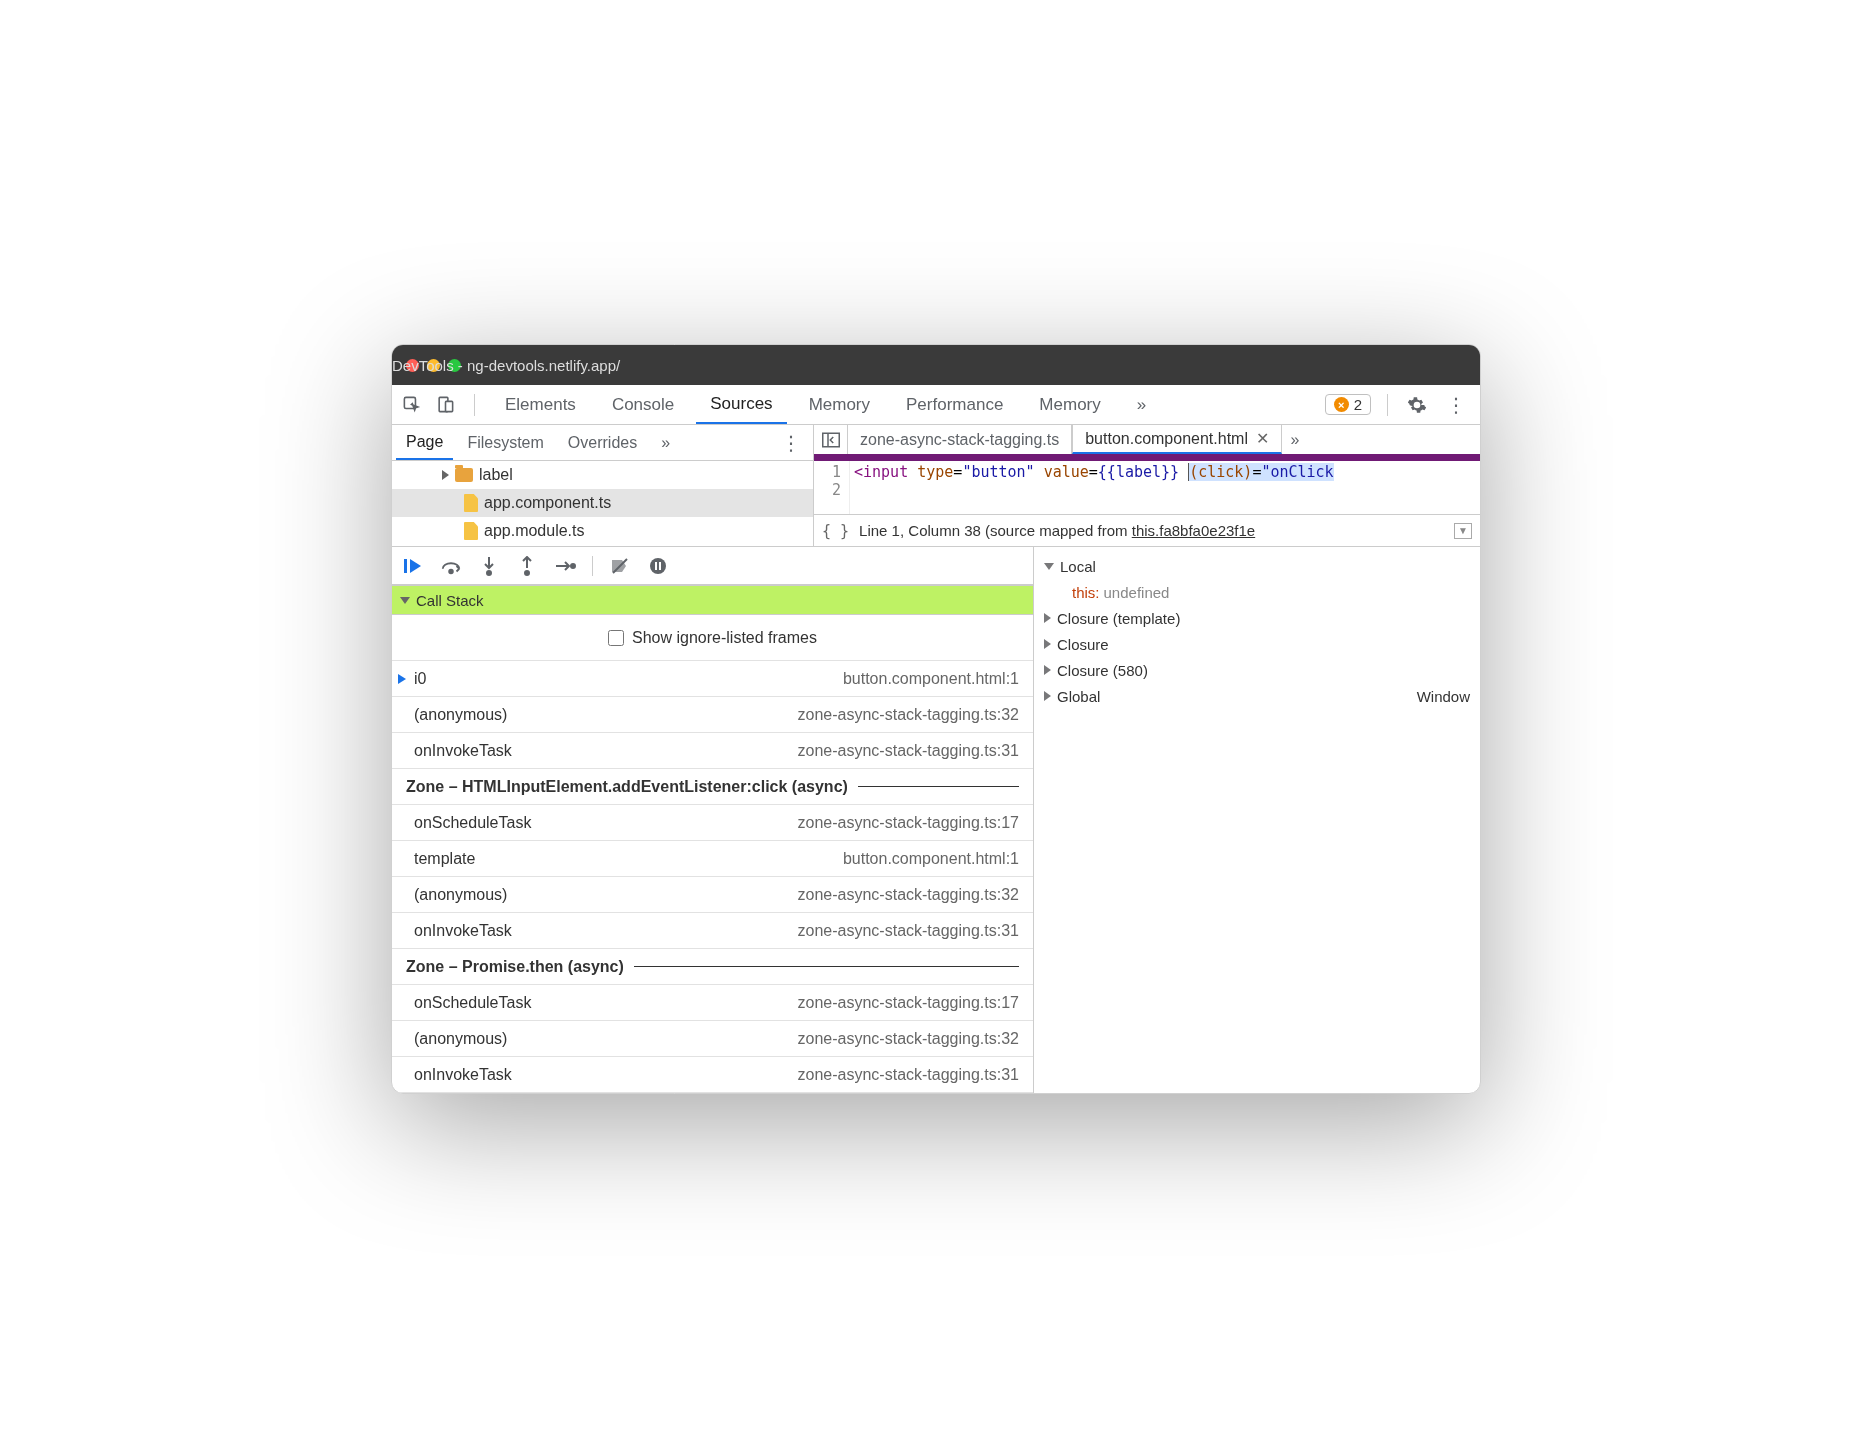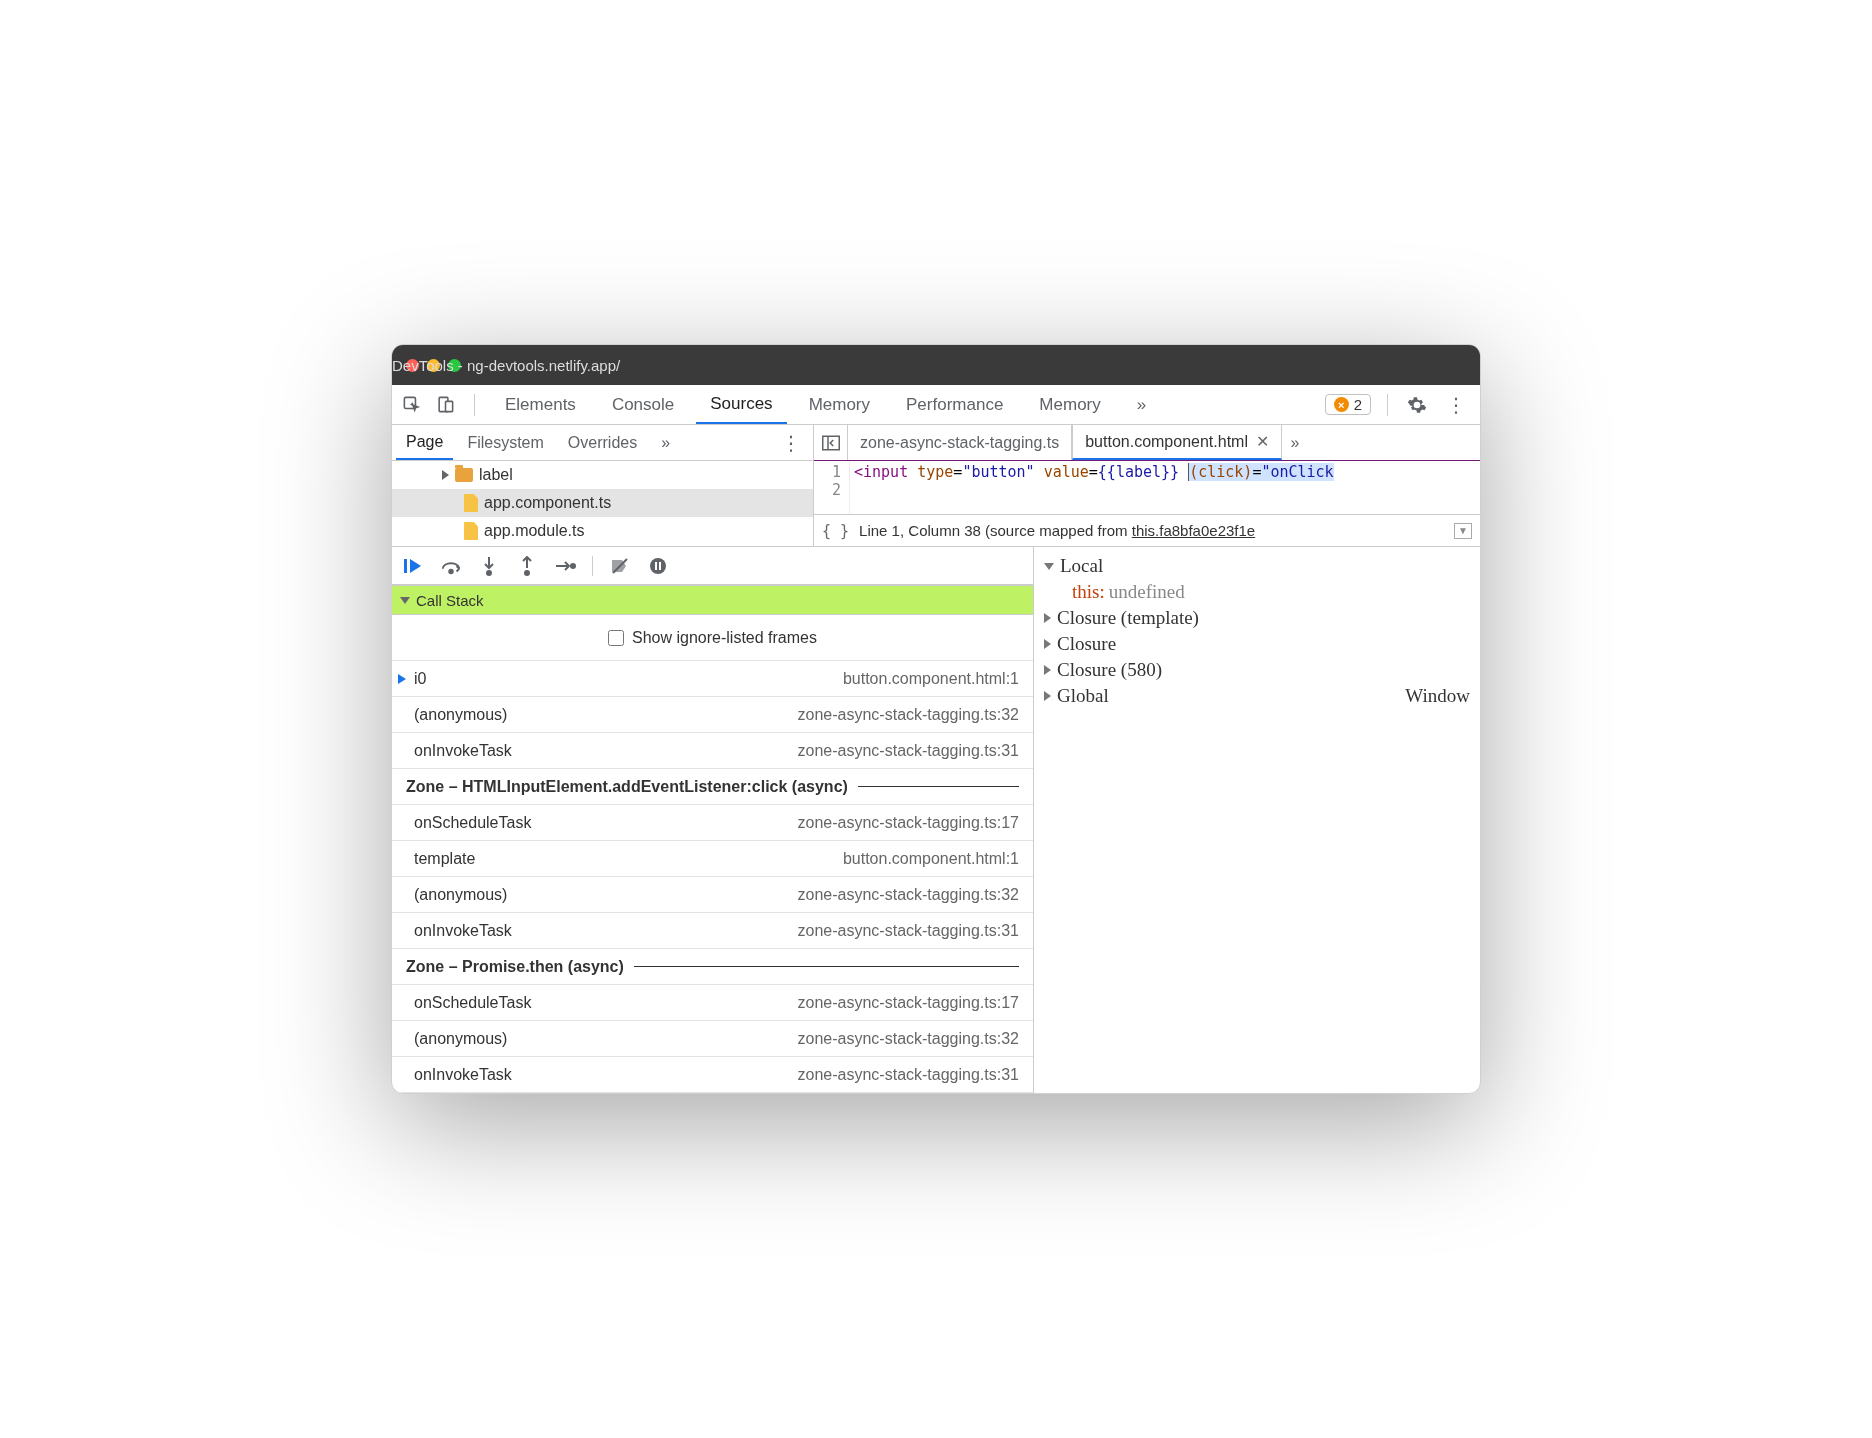--- a/index.html
+++ b/index.html
@@ -64,21 +64,21 @@
 .nav-tree { flex: 1; overflow: hidden; font-size: 16px; color: #333; }
 .tree-row { height: 28px; display: flex; align-items: center; padding-left: 50px; gap: 6px; }
 .tree-row.file { padding-left: 72px; }
 .tree-row.selected { background: #e4e4e4; }
 .folder-icon { width: 18px; height: 14px; background: #e8a33d; border-radius: 2px; position: relative; }
 .folder-icon::before { content: ''; position: absolute; top: -3px; left: 0; width: 8px; height: 3px; background: #e8a33d; border-radius: 1px 1px 0 0; }
 .file-icon { width: 14px; height: 18px; background: #f6c344; border-radius: 1px; position: relative; clip-path: polygon(0 0, 70% 0, 100% 25%, 100% 100%, 0 100%); }
 .tri { display: inline-block; width: 0; height: 0; border-top: 5px solid transparent; border-bottom: 5px solid transparent; border-left: 7px solid #666; }
 
 .editor-pane { flex: 1; display: flex; flex-direction: column; }
-.editor-tabs { height: 36px; display: flex; align-items: center; border-bottom: 1px solid #701a75; font-size: 16px; color: #333; }
+.editor-tabs { height: 36px; display: flex; align-items: center; border-bottom: 7px solid #701a75; font-size: 16px; color: #333; }
 .ed-tab { height: 100%; display: flex; align-items: center; padding: 0 12px; gap: 8px; border-right: 1px solid #ccc; cursor: pointer; white-space: nowrap; }
 .ed-tab.first { color: #5f6368; }
 .ed-tab.active { border-bottom: 2px solid #1a73e8; }
 .ed-tabs-overflow { padding: 0 8px; color: #5f6368; }
 .panel-toggle { width: 34px; display: flex; align-items: center; justify-content: center; border-right: 1px solid #ccc; height: 100%; }
 .code-area { flex: 1; display: flex; font-family: Menlo, Consolas, monospace; font-size: 15px; overflow: hidden; }
 .gutter { width: 36px; text-align: right; padding: 2px 8px 0 0; color: #888; background: #fff; border-right: 1px solid #eee; }
 .code { flex: 1; padding: 2px 0 0 4px; white-space: pre; overflow: hidden; }
 .tok-tag { color: #881280; }
 .tok-attr { color: #994500; }
@@ -103,21 +103,21 @@
 .frame-row { height: 36px; display: flex; align-items: center; justify-content: space-between; padding: 0 14px 0 22px; font-size: 16px; border-bottom: 1px solid #e2e2e2; color: #333; position: relative; }
 .frame-row.current::before { content: ''; position: absolute; left: 6px; width: 0; height: 0; border-top: 5px solid transparent; border-bottom: 5px solid transparent; border-left: 8px solid #1a73e8; }
 .frame-loc { color: #666; }
 .frame-row.zone-hdr { font-weight: 700; justify-content: flex-start; padding-left: 14px; }
 .frame-row.zone-hdr::after { content: ''; flex: 1; height: 1px; background: #333; margin-left: 10px; }
 
 .scope-pane { flex: 1; }
 .scope-tabs { height: 38px; display: flex; align-items: center; border-bottom: 1px solid #ccc; padding: 0 10px; gap: 18px; font-size: 17px; color: #5f6368; }
 .scope-tab { height: 100%; display: flex; align-items: center; cursor: pointer; }
 .scope-tab.active { color: #222; border-bottom: 2px solid #1a73e8; }
-.scope-body { padding: 6px 10px; font-family: Liberation Serif, serif; font-size: 19px; color: #333; }
+.scope-body { padding: 6px 10px; font-family: Liberation Sans, sans-serif; font-size: 15px; color: #333; }
 .scope-row { display: flex; align-items: center; gap: 4px; height: 26px; }
 .scope-row .tri-d { display:inline-block; width:0; height:0; border-left:5px solid transparent; border-right:5px solid transparent; border-top:7px solid #78787a; margin-right:2px;}
 .scope-row .tri-r { display:inline-block; width:0; height:0; border-top:5px solid transparent; border-bottom:5px solid transparent; border-left:7px solid #78787a; margin-right:2px;}
 .scope-key { color: #c2410c; }
 .scope-val { color: #888; }
 .scope-row.indent { padding-left: 28px; }
 .scope-row .right { margin-left: auto; color: #333; }
 </style>
 </head>
 <body>

